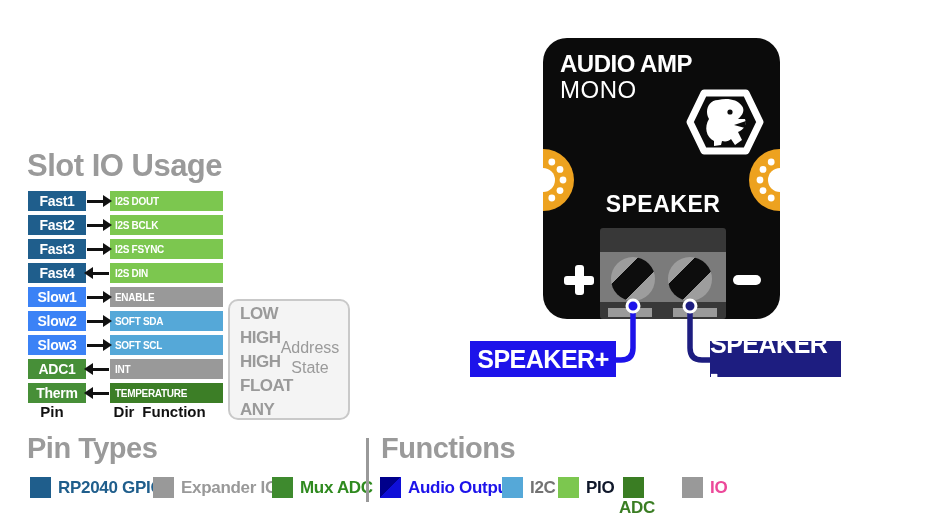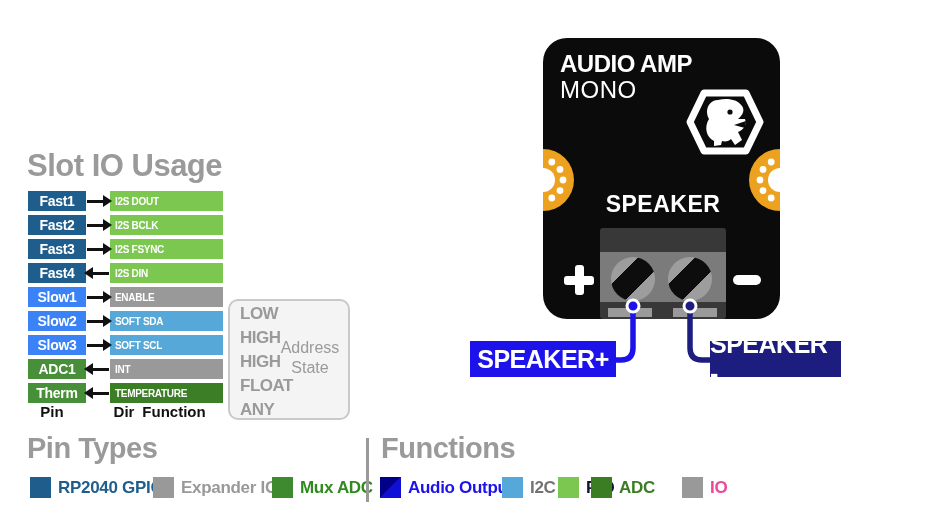--- a/index.html
+++ b/index.html
@@ -188,21 +188,21 @@
     <span class="lab lb-audio">Audio Output</span>
   </div>
   <div class="legend-item" style="left:502px;">
     <span class="swatch sw-i2c"></span>
     <span class="lab lb-i2c">I2C</span>
   </div>
   <div class="legend-item" style="left:558px;">
     <span class="swatch sw-pio"></span>
     <span class="lab lb-pio">PIO</span>
   </div>
-  <div class="legend-item" style="left:591px;">
+  <div class="legend-item" style="left:619px;flex-direction:column;">
     <span class="swatch sw-adc"></span>
     <span class="lab lb-adc">ADC</span>
   </div>
   <div class="legend-item" style="left:682px;">
     <span class="swatch sw-io"></span>
     <span class="lab lb-io">IO</span>
   </div>
 
   <div id="module">
     <div id="mod-title1">AUDIO AMP</div>

